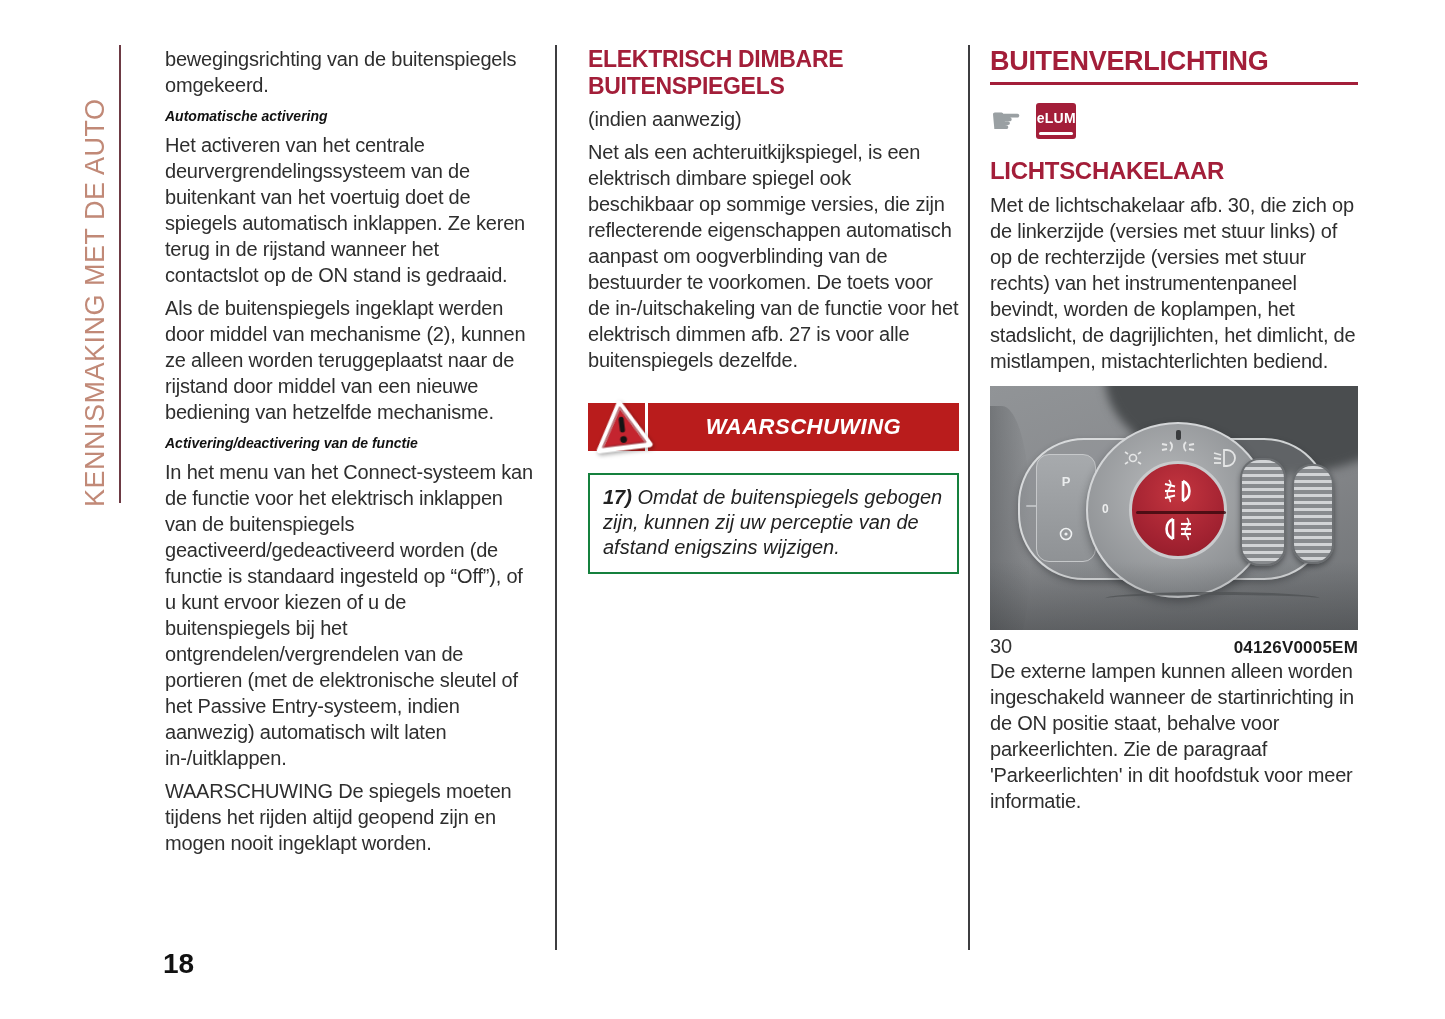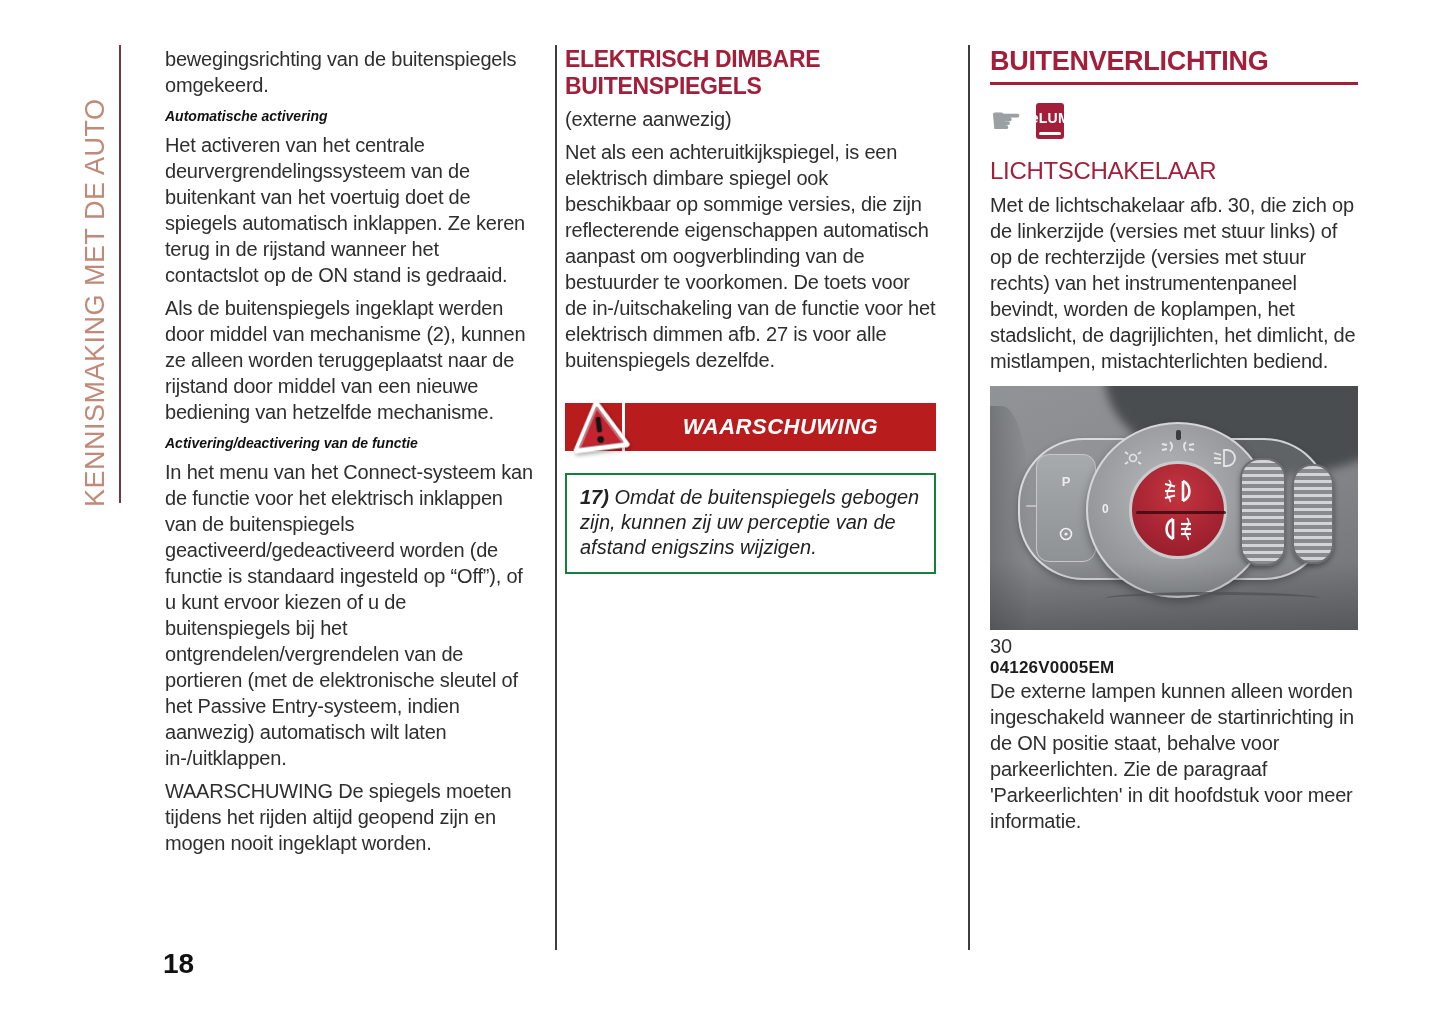--- a/index.html
+++ b/index.html
@@ -22,47 +22,47 @@
     position:absolute;left:119px;top:45px;width:2px;height:458px;
     background:#6d3a44;
   }
   
   .divider{position:absolute;top:45px;width:2px;height:905px;background:#3d3d40;}
   .divider.d1{left:555px;}
   .divider.d2{left:968px;}
   
   .col{position:absolute;top:46px;}
   .col1{left:165px;width:368px;}
-  .col2{left:565px;width:371px;}
+  .col2{left:588px;width:371px;}
   .col3{left:990px;width:368px;}
   .col p{margin:0 0 7px 0;font-size:20px;line-height:26px;letter-spacing:-.2px;}
   .subhead-italic{
     font-size:14px;font-weight:bold;font-style:italic;
     margin:10px 0 8px 0;color:#111;
   }
   
   .red-heading{
     color:#a31e39;font-weight:bold;font-size:23px;line-height:27px;
     letter-spacing:-.3px;margin:0 0 6px 0;text-transform:uppercase;
   }
   .chapter-heading{
     color:#a31e39;font-weight:bold;font-size:27px;line-height:30px;
     letter-spacing:-.3px;margin:0;text-transform:uppercase;
   }
   .chapter-rule{height:3px;background:#a31e39;margin:6px 0 0 0;}
   .section-heading{
-    color:#a31e39;font-weight:normal;font-size:24px;line-height:27px;
+    color:#a31e39;font-weight:bold;font-size:24px;line-height:27px;
     letter-spacing:-.3px;margin:14px 0 8px 0;text-transform:uppercase;
   }
   .subnote{font-size:21px;margin:0 0 16px 0;}
   
   .icon-row{display:flex;align-items:center;gap:14px;margin:14px 0 4px 0;height:44px;}
   .hand-glyph{font-size:36px;color:#9aa0a3;line-height:36px;}
   .elum-book{
-    position:relative;width:28px;height:36px;background:#a31e39;
+    position:relative;width:40px;height:36px;background:#a31e39;
     border-radius:3px;display:flex;align-items:center;justify-content:center;
   }
   .elum-book::after{
     content:"";position:absolute;left:3px;right:3px;bottom:4px;height:3px;
     background:#ffffff;border-radius:2px;
   }
   .elum-label{color:#fff;font-weight:bold;font-size:14px;letter-spacing:.3px;margin-top:-6px;}
   
   .warning-bar{
     margin-top:30px;height:48px;background:#b91c1c;
@@ -150,21 +150,21 @@
   .fig-groove{
     position:absolute;left:115px;top:206px;width:215px;height:10px;
     border-top:3px solid #595c5e;border-radius:50%;opacity:.8;
   }
   .fig-vignette{
     position:absolute;inset:0;
     background:linear-gradient(180deg,transparent 72%,rgba(38,40,42,.35) 100%);
     pointer-events:none;
   }
   .figure-caption{
-    display:flex;justify-content:space-between;align-items:baseline;margin-top:5px;flex-direction:column;
+    display:flex;justify-content:space-between;align-items:baseline;margin-top:5px;
   }
   .fig-num{font-size:20px;color:#333;}
   .fig-code{font-size:17px;font-weight:bold;color:#1c1c1c;letter-spacing:.2px;}
   .after-figure{margin-top:18px;}
   
   .page-number{
     position:absolute;left:163px;top:948px;
     font-size:28px;font-weight:bold;color:#111;
   }
 </style>
@@ -184,21 +184,21 @@
     <div class="subhead-italic">Automatische activering</div>
     <p>Het activeren van het centrale deurvergrendelingssysteem van de buitenkant van het voertuig doet de spiegels automatisch inklappen. Ze keren terug in de rijstand wanneer het contactslot op de ON stand is gedraaid.</p>
     <p>Als de buitenspiegels ingeklapt werden door middel van mechanisme (2), kunnen ze alleen worden teruggeplaatst naar de rijstand door middel van een nieuwe bediening van hetzelfde mechanisme.</p>
     <div class="subhead-italic">Activering/deactivering van de functie</div>
     <p>In het menu van het Connect-systeem kan de functie voor het elektrisch inklappen van de buitenspiegels geactiveerd/gedeactiveerd worden (de functie is standaard ingesteld op “Off”), of u kunt ervoor kiezen of u de buitenspiegels bij het ontgrendelen/vergrendelen van de portieren (met de elektronische sleutel of het Passive Entry-systeem, indien aanwezig) automatisch wilt laten in-/uitklappen.</p>
     <p>WAARSCHUWING De spiegels moeten tijdens het rijden altijd geopend zijn en mogen nooit ingeklapt worden.</p>
   </div>
 
   <div class="col col2">
     <div class="red-heading">ELEKTRISCH DIMBARE BUITENSPIEGELS</div>
-    <p class="subnote">(externe aanwezig)</p>
+    <p class="subnote">(indien aanwezig)</p>
     <p>Net als een achteruitkijkspiegel, is een elektrisch dimbare spiegel ook beschikbaar op sommige versies, die zijn reflecterende eigenschappen automatisch aanpast om oogverblinding van de bestuurder te voorkomen. De toets voor de in-/uitschakeling van de functie voor het elektrisch dimmen afb. 27 is voor alle buitenspiegels dezelfde.</p>
 
     <div class="warning-bar">
       <div class="warn-icon-cell">
         <svg class="warn-triangle" viewBox="0 0 64 58">
           <path d="M32 5 L59 52 H5 Z" fill="#c4242f" stroke="#ffffff" stroke-width="6" stroke-linejoin="round"></path>
           <path d="M32 9 L55 49 H9 Z" fill="none" stroke="#8e1620" stroke-width="2" stroke-linejoin="round" opacity=".6"></path>
           <rect x="29.3" y="19" width="5.4" height="17" rx="2.7" fill="#141414"></rect>
           <circle cx="32" cy="43.5" r="3.6" fill="#141414"></circle>
         </svg>

